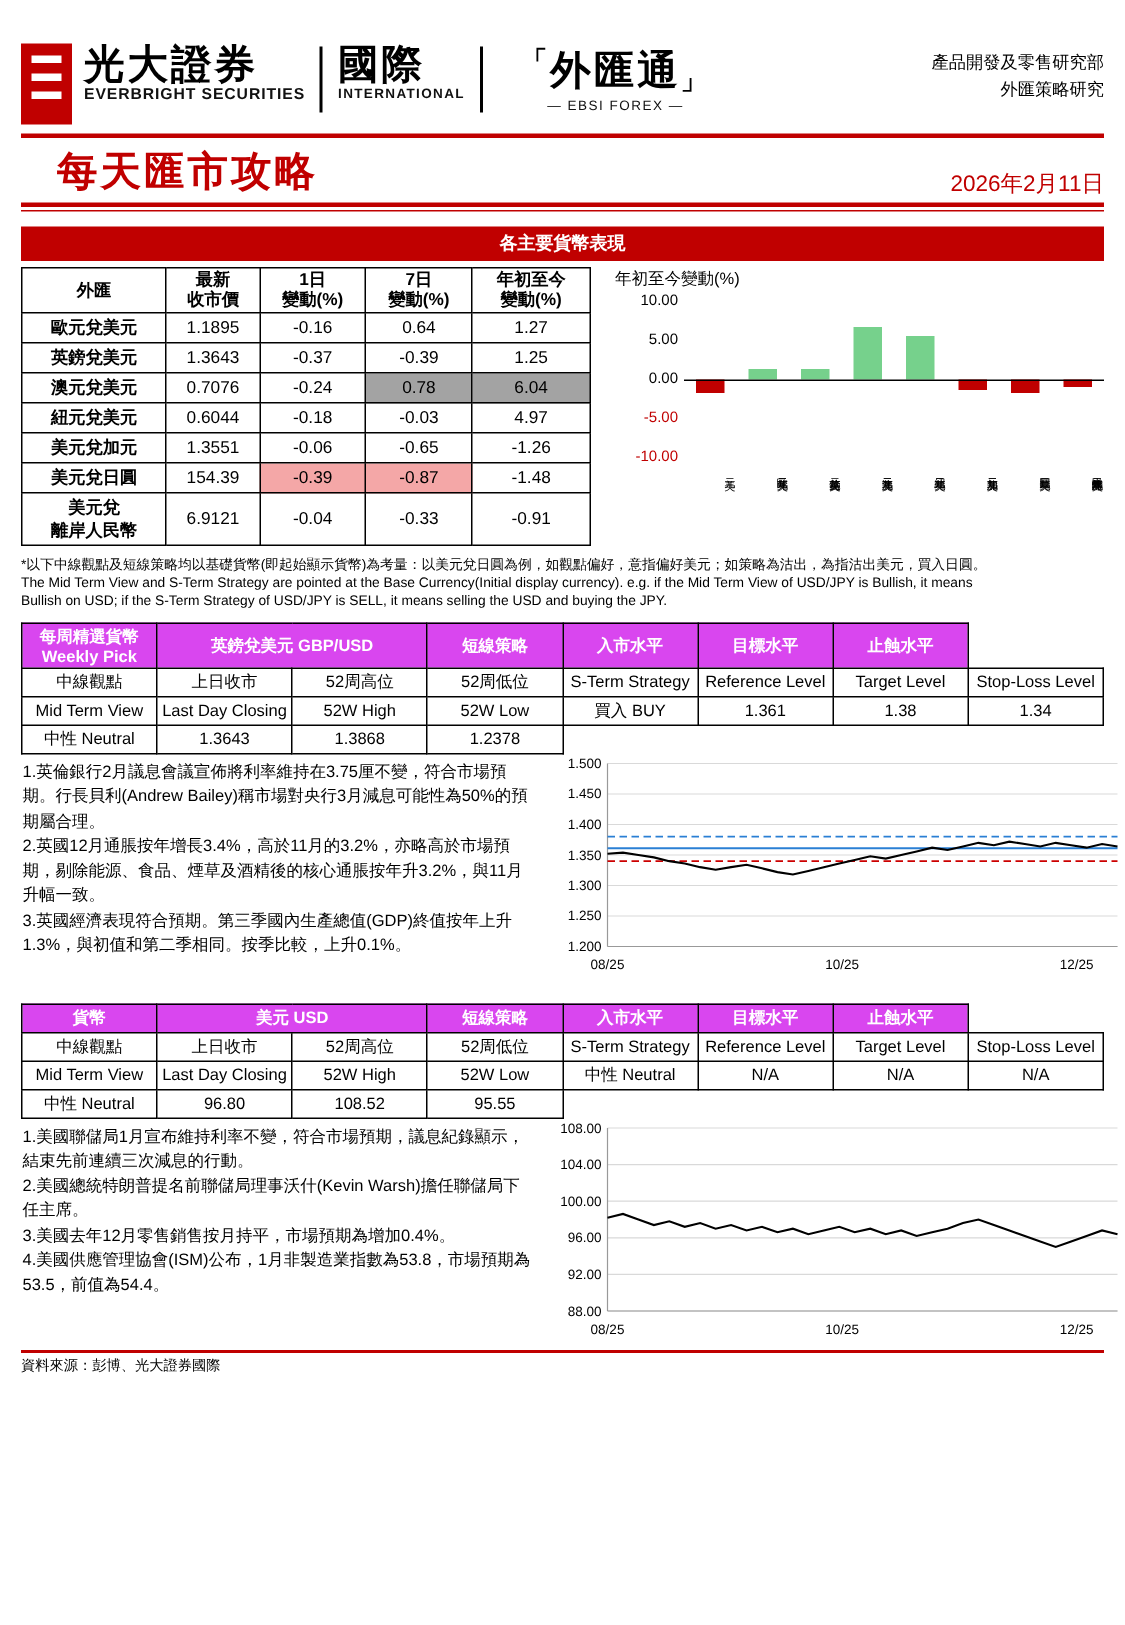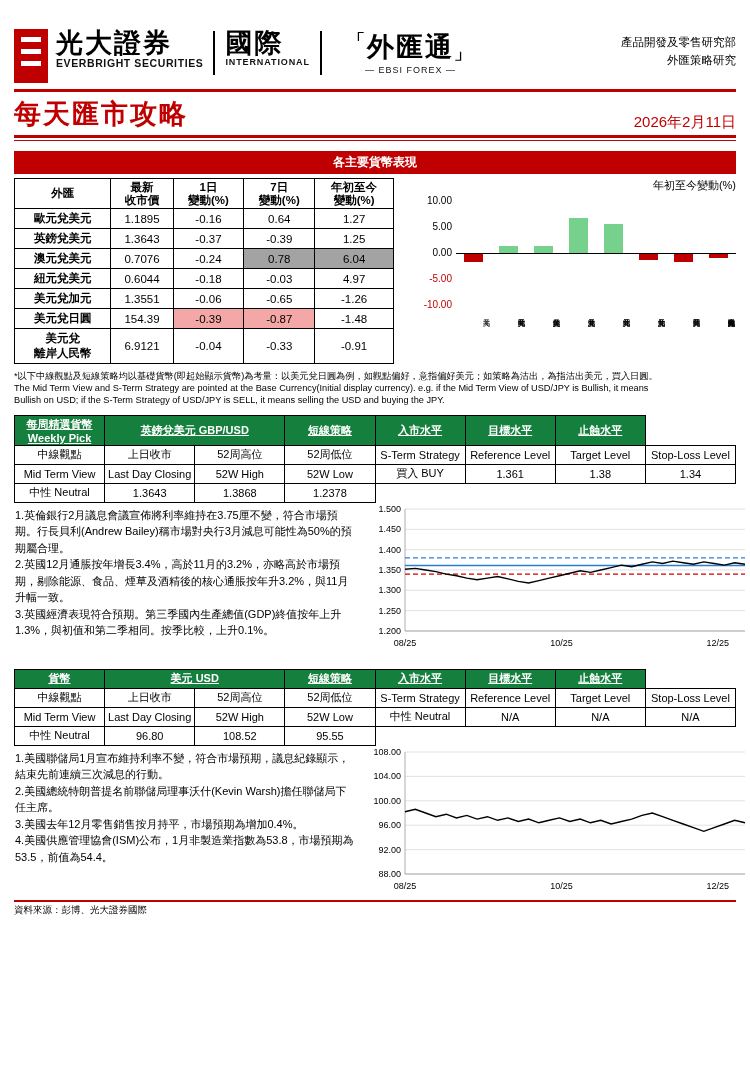--- a/index.html
+++ b/index.html
@@ -23,61 +23,61 @@
   .vline { width:2px; background:#000; align-self:stretch; margin:2px 10px 8px 10px; }
   .logo-col2 .logo-cn { font-size:27px; }
   .logo-col2 .logo-en { font-size:9px; letter-spacing:0.9px; }
   .forex-box { margin-left:12px; position:relative; padding:0 4px; }
   .forex-cn { font-size:27px; font-weight:bold; letter-spacing:2px; }
   .forex-en { font-size:9px; letter-spacing:1px; text-align:center; color:#111; }
   .hdr-right { margin-left:auto; text-align:right; font-size:11.5px; line-height:1.6; padding-top:4px; }
 
   .red-rule { height:3px; background:#c00000; margin-top:6px; }
   .title-row { display:flex; align-items:flex-end; justify-content:space-between; margin-top:4px; }
-  .main-title { font-size:27px; font-weight:bold; color:#c00000; letter-spacing:2px; }
+  .main-title { font-size:27px; font-weight:bold; color:#c00000; letter-spacing:2px;margin-left:24px; }
   .doc-date { font-size:15px; color:#c00000; }
   .title-underline { height:3px; background:#c00000; margin-top:3px; }
   .thin-rule { height:1px; background:#c00000; margin-top:2px; }
 
   
   .band { background:#c00000; color:#fff; text-align:center; font-weight:bold; font-size:12px; padding:3px 0; margin-top:10px; }
 
   
   .fxwrap { display:flex; margin-top:4px; }
   table.fx { border-collapse:collapse; width:380px; }
   table.fx td, table.fx th { border:1px solid #000; font-size:11.5px; text-align:center; padding:2px 2px; height:20px; }
   table.fx th { font-weight:bold; font-size:11.5px; }
   table.fx td.name { text-align:center; font-weight:bold; }
   .hl-red { background:#f4a7a7; }
   .hl-green { background:#a3a3a3; }
   .two-line { line-height:1.1; }
 
   
   .minichart { flex:1; margin-left:16px; position:relative; }
-  .mc-title { text-align:right; font-size:11px; margin-bottom:2px; }
+  .mc-title { text-align:left; font-size:11px; margin-bottom:2px; }
   .mc-body { position:relative; height:150px; }
   .mc-axis { position:absolute; left:0; top:0; width:44px; height:116px; }
   .mc-axis div { position:absolute; right:2px; font-size:10px; }
   .mc-plot { position:absolute; left:46px; right:0; top:0; height:116px; }
   .mc-zero { position:absolute; left:0; right:0; top:58px; border-top:1px solid #000; }
   .bars { position:absolute; left:0; right:0; top:0; height:116px; display:flex; align-items:flex-end; }
   .bcell { flex:1; position:relative; height:116px; }
   .bar { position:absolute; left:22%; width:56%; }
   .mc-labels { position:absolute; left:46px; right:0; top:118px; display:flex; }
   .mc-labels div { flex:1; font-size:7.5px; writing-mode:vertical-rl; text-orientation:upright; white-space:nowrap; }
 
   
   .note { font-size:9.2px; line-height:1.35; margin-top:6px; }
   .note-en { font-size:9.2px; line-height:1.3; }
 
   
   .block { margin-top:8px; }
   table.wp { border-collapse:collapse; width:100%; table-layout:fixed; }
   table.wp td { border:1px solid #000; text-align:center; font-size:11px; height:19px; padding:1px 2px; }
-  td.hdr-red { background:#15803d; color:#fff; font-weight:bold;text-decoration:underline; }
+  td.hdr-red { background:#d946ef; color:#fff; font-weight:bold; }
   .small { font-size:9.5px; }
 
   .lower { display:flex; }
   .bullets { width:48%; font-size:11px; line-height:1.5; padding:4px 4px 0 1px; }
   .chartbox { width:52%; position:relative; height:150px; }
   .chart-svg { position:absolute; left:0; top:0; }
 
   .footer-rule { height:2px; background:#c00000; margin-top:4px; }
   .footer { font-size:9.5px; padding-top:2px; }
   .spacer-block { margin-top:16px; }

